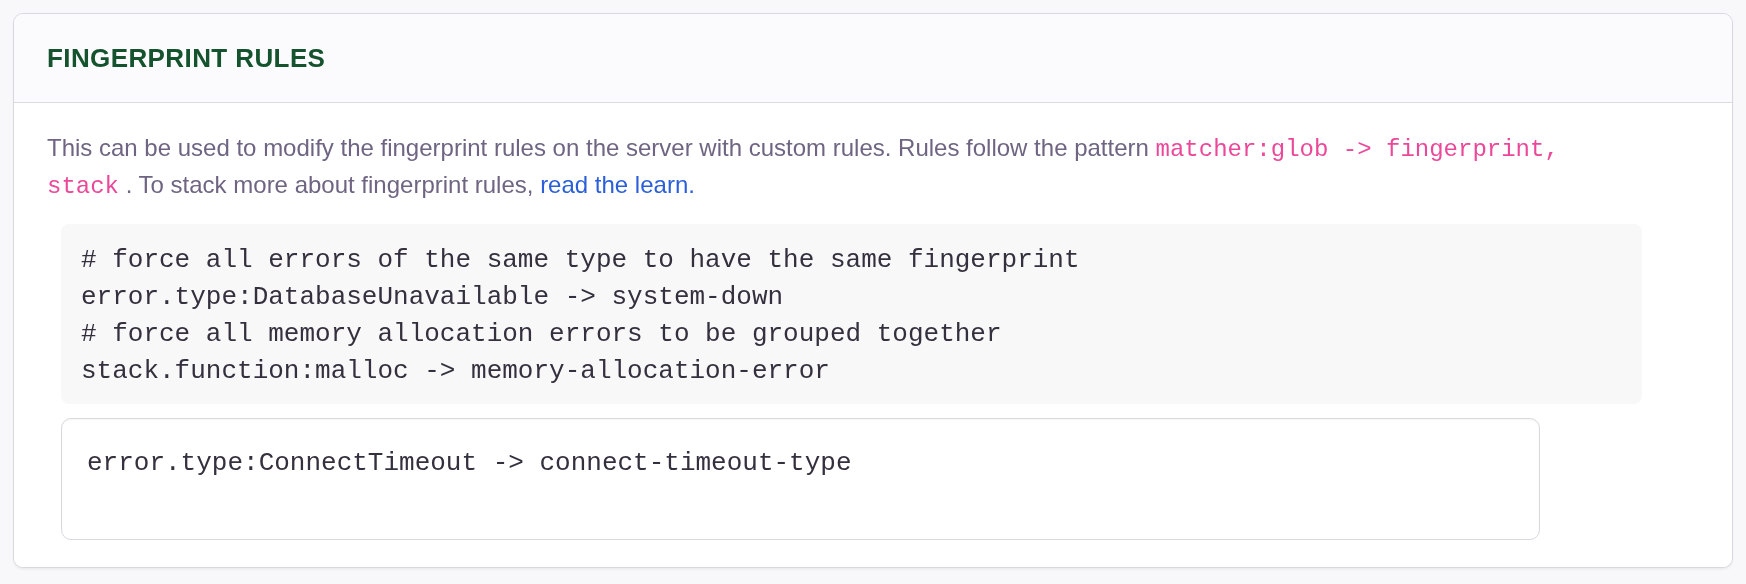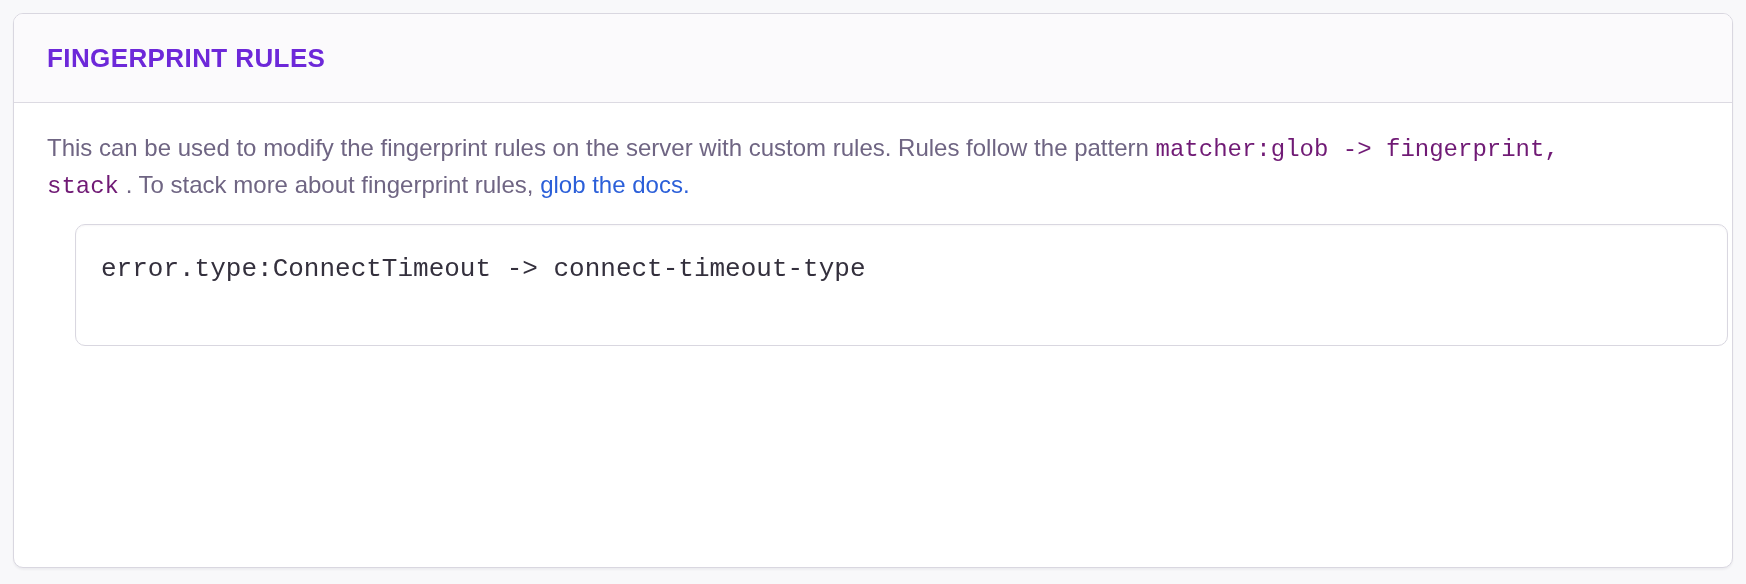--- a/index.html
+++ b/index.html
@@ -28,40 +28,40 @@
   .panel-header {
     background: #fbfafc;
     border-bottom: 1.5px solid #dcdae2;
     padding: 30px 33px 29px 33px;
   }
 
   .panel-title {
     font-size: 26px;
     font-weight: bold;
     letter-spacing: 0.4px;
-    color: #6d28d9;
+    color: #14532d;
     line-height: 1.1;
   }
 
   .panel-body {
     padding: 27px 33px 32px 33px;
     background: #ffffff;
   }
 
   .description {
     font-size: 24px;
     line-height: 35px;
     color: #6f6583;
     margin-bottom: 20px;
   }
 
   .description code {
     font-family: "Liberation Mono", "DejaVu Sans Mono", monospace;
     font-size: 24px;
-    color: #701a75;
+    color: #ec4899;
   }
 
   .docs-link {
     color: #2b5fd9;
     text-decoration: none;
   }
 
   .example-block {
     margin: 0 0 14px 14px;
     width: 1581px;
@@ -74,22 +74,22 @@
     font-family: "Liberation Mono", "DejaVu Sans Mono", monospace;
     font-size: 26px;
     line-height: 37px;
     color: #34303d;
     white-space: pre;
     display: block;
   }
 
   .rules-textarea {
     display: block;
-    margin-left: 28px;
-    width: 1653px;
+    margin-left: 14px;
+    width: 1479px;
     height: 122px;
     background: #ffffff;
     border: 1.5px solid #d9d7e0;
     border-radius: 10px;
     padding: 26px 25px;
     font-family: "Liberation Mono", "DejaVu Sans Mono", monospace;
     font-size: 26px;
     line-height: 36px;
     color: #34303d;
     resize: none;
@@ -109,21 +109,25 @@
   </header>
 
   <div class="panel-body">
 
     <p class="description">
       <span>This can be used to modify the fingerprint rules on the server with custom rules. Rules follow the pattern</span>
       <code>matcher:glob -&gt; fingerprint,</code>
       <br>
       <code>stack</code>
       <span>. To stack more about fingerprint rules,</span>
-      <a href="#" class="docs-link">glob the docs.</a>
+      <a href="#" class="docs-link">read the learn.</a>
     </p>
 
+    <pre class="example-block"><code># force all errors of the same type to have the same fingerprint
+error.type:DatabaseUnavailable -&gt; system-down
+# force all memory allocation errors to be grouped together
+stack.function:malloc -&gt; memory-allocation-error</code></pre>
 
     <textarea class="rules-textarea" spellcheck="false" style="">error.type:ConnectTimeout -&gt; connect-timeout-type</textarea>
 
   </div>
 
 </section>
 
 </body></html>

